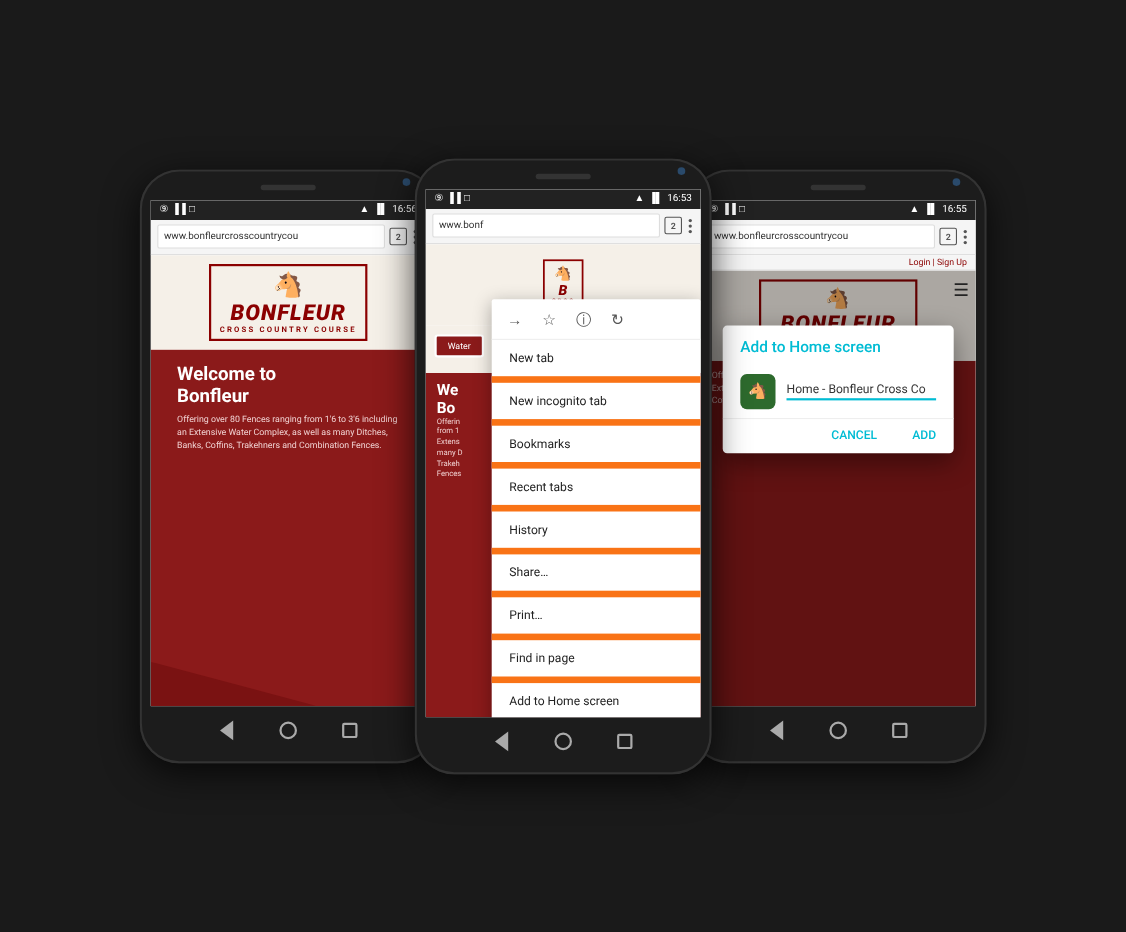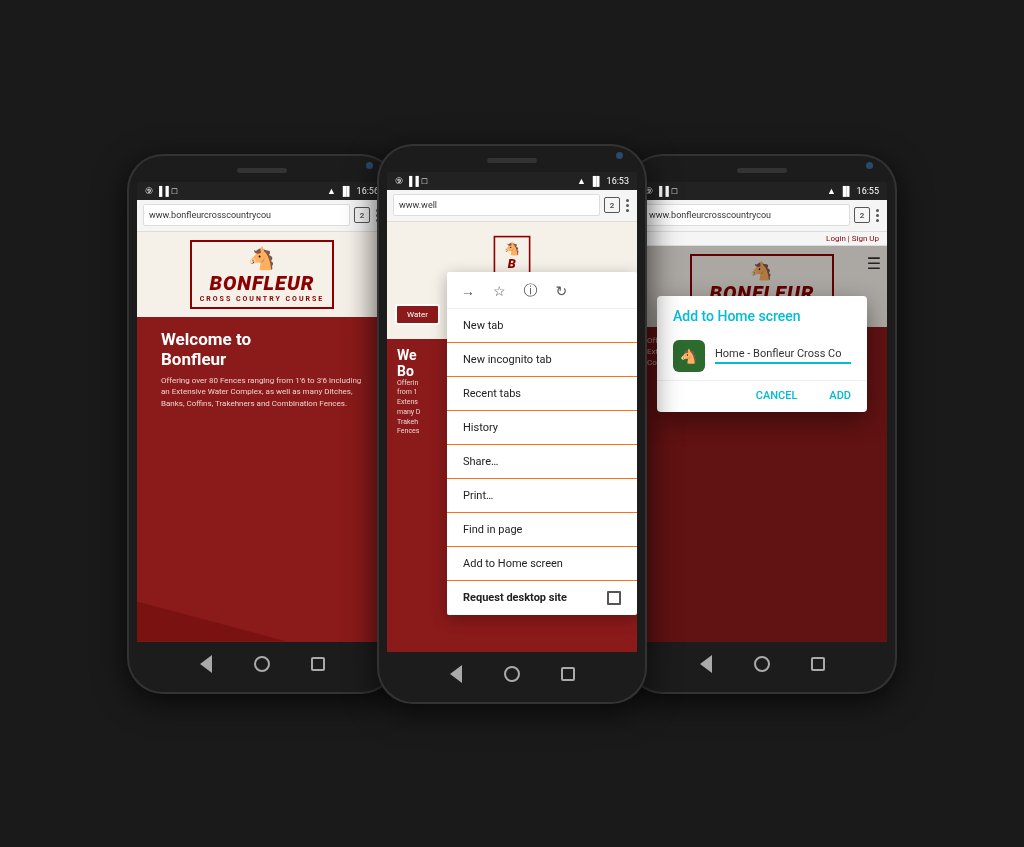--- a/index.html
+++ b/index.html
@@ -247,21 +247,21 @@
       border-bottom: 1px solid #eee;
     }
     .dropdown-icon {
       font-size: 14px;
       color: #555;
     }
     .dropdown-item {
       padding: 10px 16px;
       font-size: 11px;
       color: #222;
-      border-bottom: 1px solid #f97316;
+      border-bottom: 6px solid #f97316;
       display: flex;
       align-items: center;
       justify-content: space-between;
     }
     .dropdown-item:last-child { border-bottom: none; font-weight: bold; }
     .checkbox-icon {
       width: 14px; height: 14px;
       border: 2px solid #555;
       border-radius: 1px;
     }
@@ -439,21 +439,21 @@
         </div>
         <div class="status-right">
           <span>▲</span>
           <span>▐▌</span>
           <span>16:53</span>
         </div>
       </div>
 
       <div class="address-bar">
         <div class="url-field">
-          <span>www.well</span>
+          <span>www.bonf</span>
         </div>
         <div class="tab-count">2</div>
         <div class="menu-dots">
           <div class="menu-dot"></div>
             <div class="menu-dot"></div>
             <div class="menu-dot"></div>
         </div>
       </div>
 
       <div class="site-content" style="position:relative;">
@@ -479,20 +479,23 @@
             <span class="dropdown-icon">→</span>
             <span class="dropdown-icon">☆</span>
             <span class="dropdown-icon">ⓘ</span>
             <span class="dropdown-icon">↻</span>
           </div>
           <div class="dropdown-item">
             <span>New tab</span>
           </div>
           <div class="dropdown-item">
             <span>New incognito tab</span>
+          </div>
+          <div class="dropdown-item">
+            <span>Bookmarks</span>
           </div>
           <div class="dropdown-item">
             <span>Recent tabs</span>
           </div>
           <div class="dropdown-item">
             <span>History</span>
           </div>
           <div class="dropdown-item">
             <span>Share…</span>
           </div>

